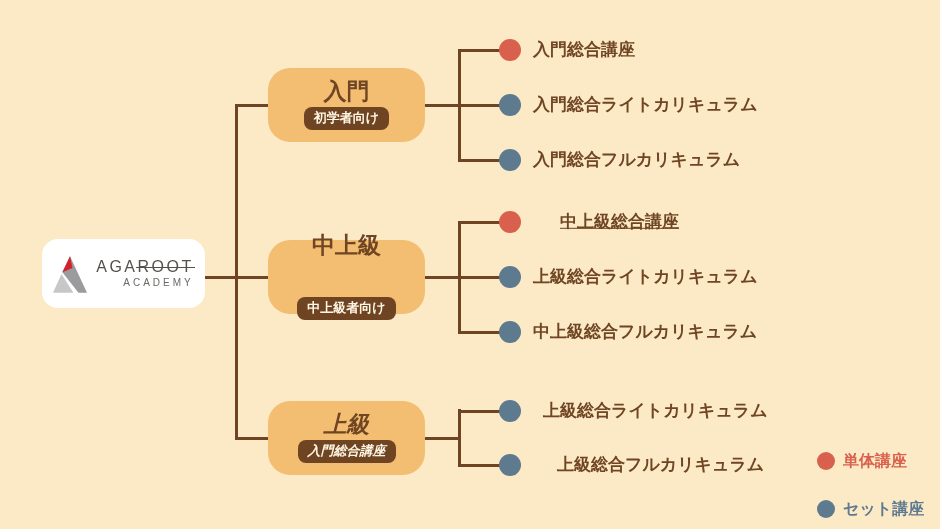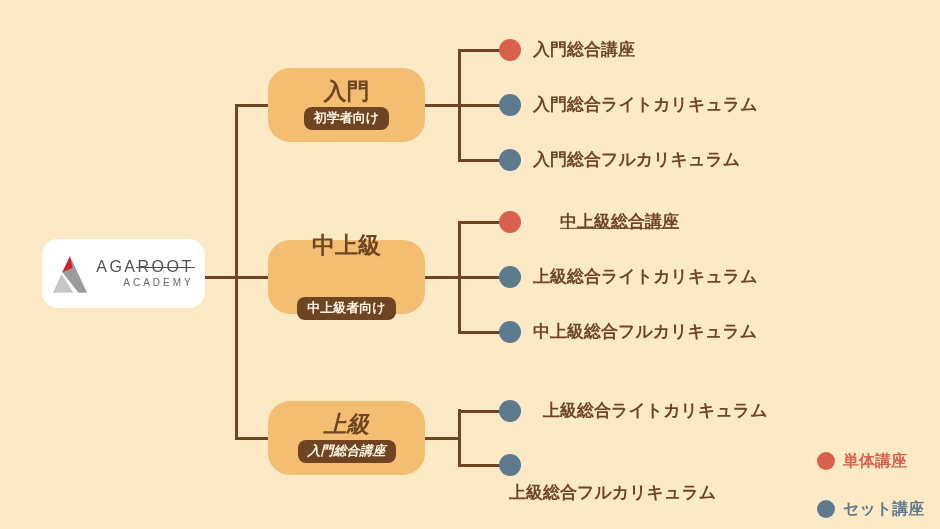--- a/index.html
+++ b/index.html
@@ -128,21 +128,21 @@
 <div class="dot single" style="left:499px; top:211px;"></div>
 <div class="leaf-label" style="left:560px; top:222px;text-decoration:underline;">中上級総合講座</div>
 <div class="dot set" style="left:499px; top:266px;"></div>
 <div class="leaf-label" style="left:533px; top:277px;">上級総合ライトカリキュラム</div>
 <div class="dot set" style="left:499px; top:321px;"></div>
 <div class="leaf-label" style="left:533px; top:332px;">中上級総合フルカリキュラム</div>
 
 <div class="dot set" style="left:499px; top:400px;"></div>
 <div class="leaf-label" style="left:543px; top:411px;">上級総合ライトカリキュラム</div>
 <div class="dot set" style="left:499px; top:454px;"></div>
-<div class="leaf-label" style="left:509px; top:465px;margin-top:28px;">上級総合フルカリキュラム</div>
+<div class="leaf-label" style="left:557px; top:465px;">上級総合フルカリキュラム</div>
 
 <div class="legend">
   <div class="legend-item single">
     <span class="legend-dot"></span>
     <span class="legend-label">単体講座</span>
   </div>
   <div class="legend-item set">
     <span class="legend-dot"></span>
     <span class="legend-label">セット講座</span>
   </div>

